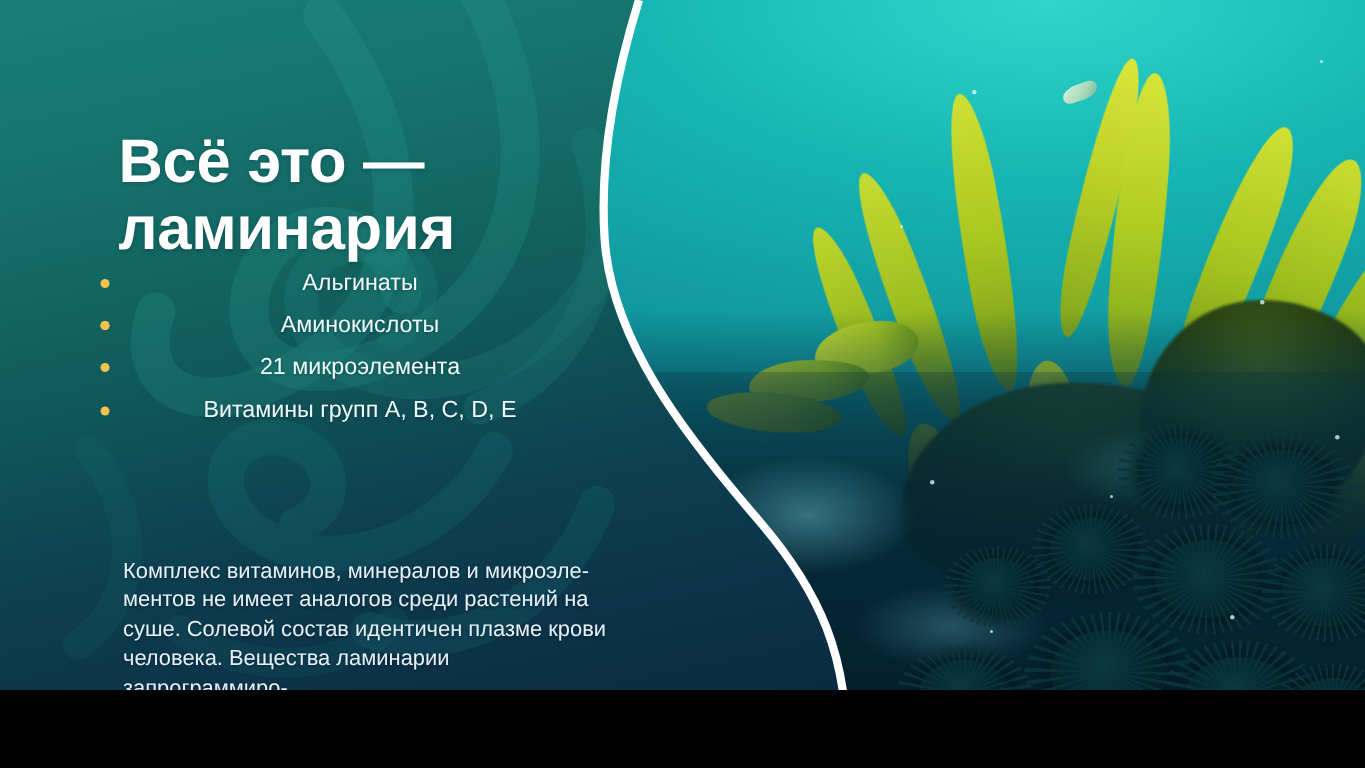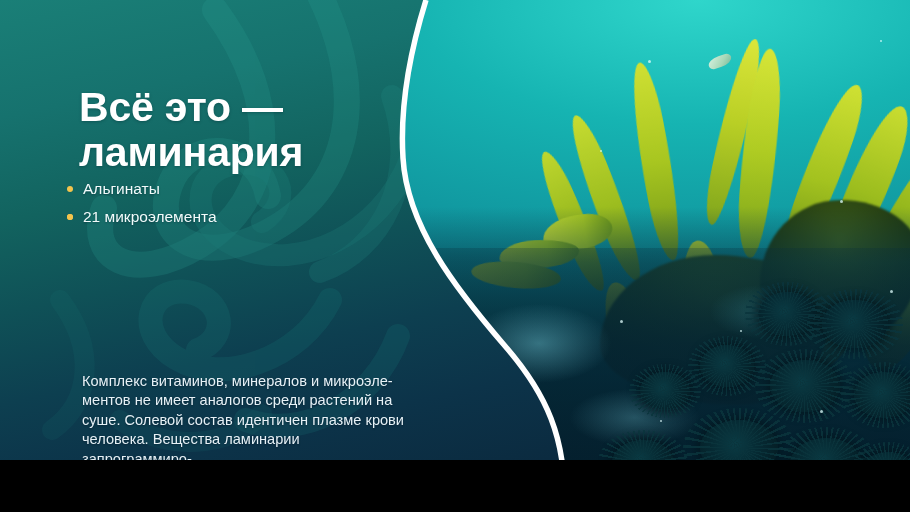--- a/index.html
+++ b/index.html
@@ -147,20 +147,21 @@
     text-shadow: 0 1px 3px rgba(0,40,45,0.35);
   }
   .bullets {
     position: absolute;
     left: 67px;
     top: 175px;
     width: 330px;
     list-style: none;
     margin: 0;
     padding: 0;
+    text-align: center;
   }
   .bullets li {
     position: relative;
     padding-left: 16px;
     color: #f2fbfb;
     font-size: 15.5px;
     line-height: 28.2px;
     white-space: nowrap;
     text-shadow: 0 1px 2px rgba(0,30,40,0.35);
   }
@@ -280,21 +281,29 @@
     <ul class="bullets">
       <li>
         <span class="dot"></span>
         <span>Альгинаты</span>
       </li>
       <li>
         <span class="dot"></span>
       </li>
       <li>
         <span class="dot"></span>
+        <span>Аминокислоты</span>
+      </li>
+      <li>
+        <span class="dot"></span>
         <span>21 микроэлемента</span>
+      </li>
+      <li>
+        <span class="dot"></span>
+        <span>Витамины групп A, B, C, D, E</span>
       </li>
     </ul>
 
     <p class="paragraph">Комплекс витаминов, минералов и микроэле-
 ментов не имеет аналогов среди растений на
 суше. Солевой состав идентичен плазме крови
 человека. Вещества ламинарии запрограммиро-
 ваны в генетическом коде человека и мы обязаны
 их потреблять.</p>
   </div>

